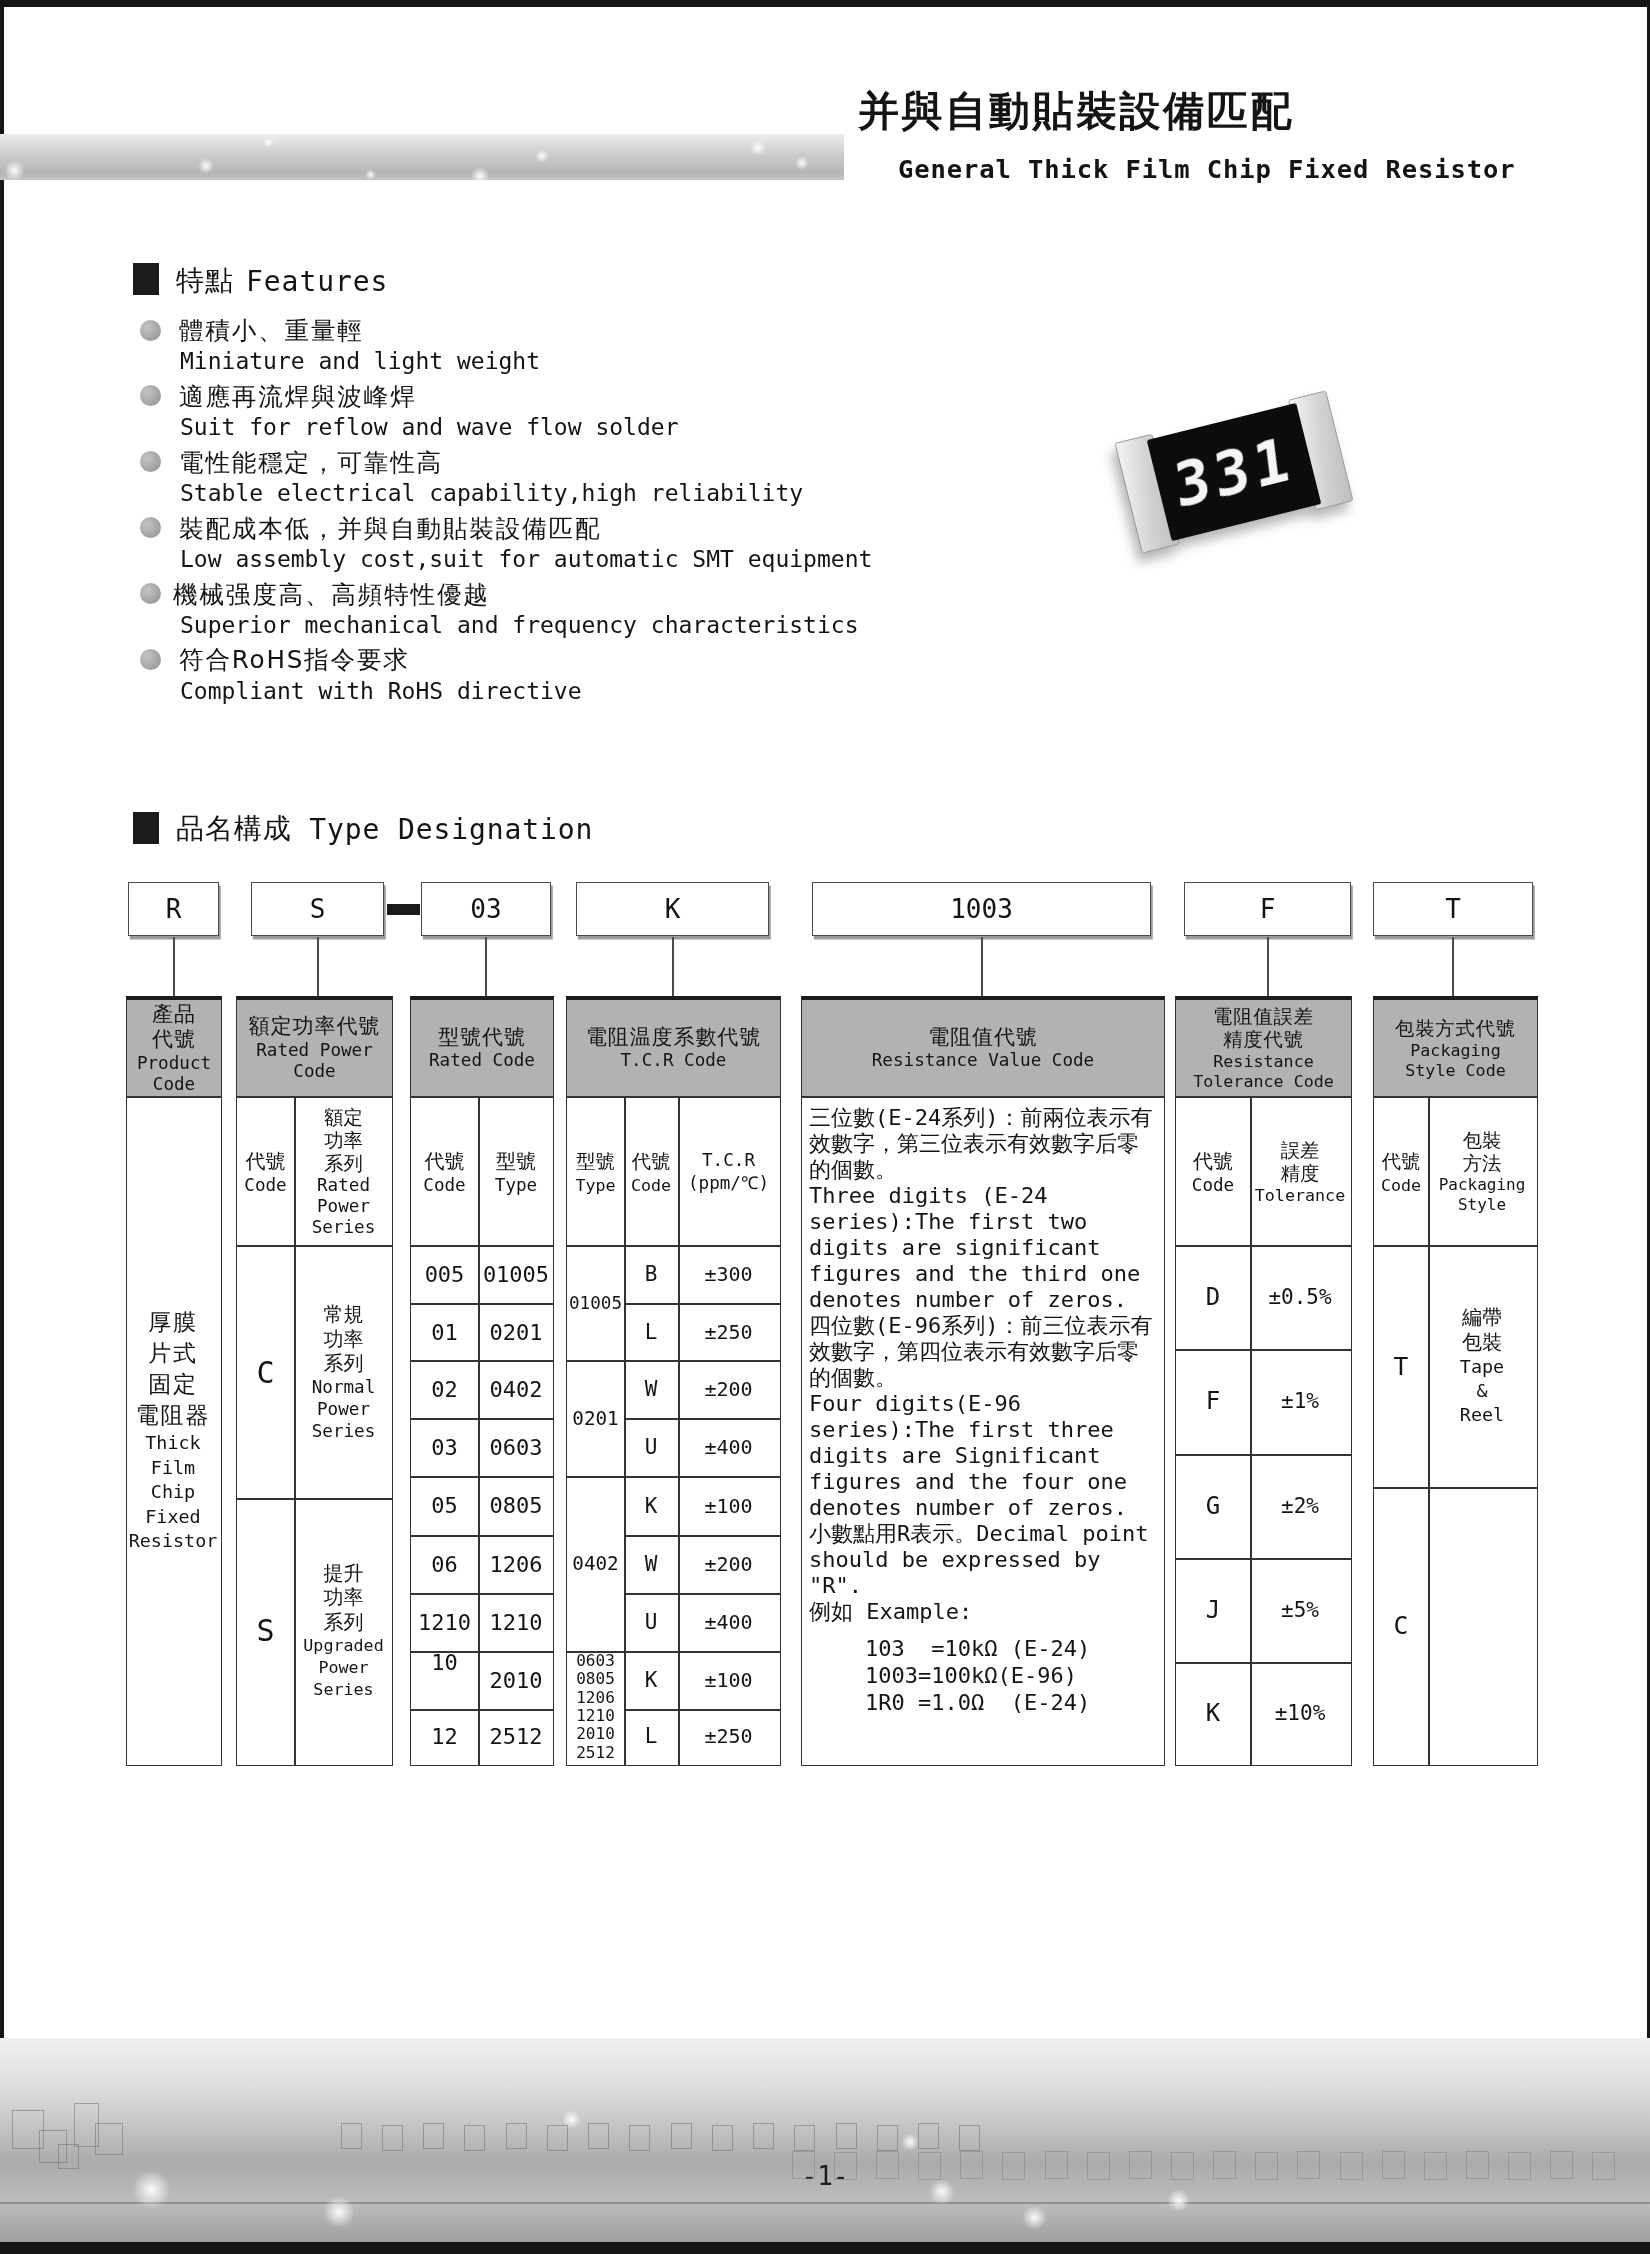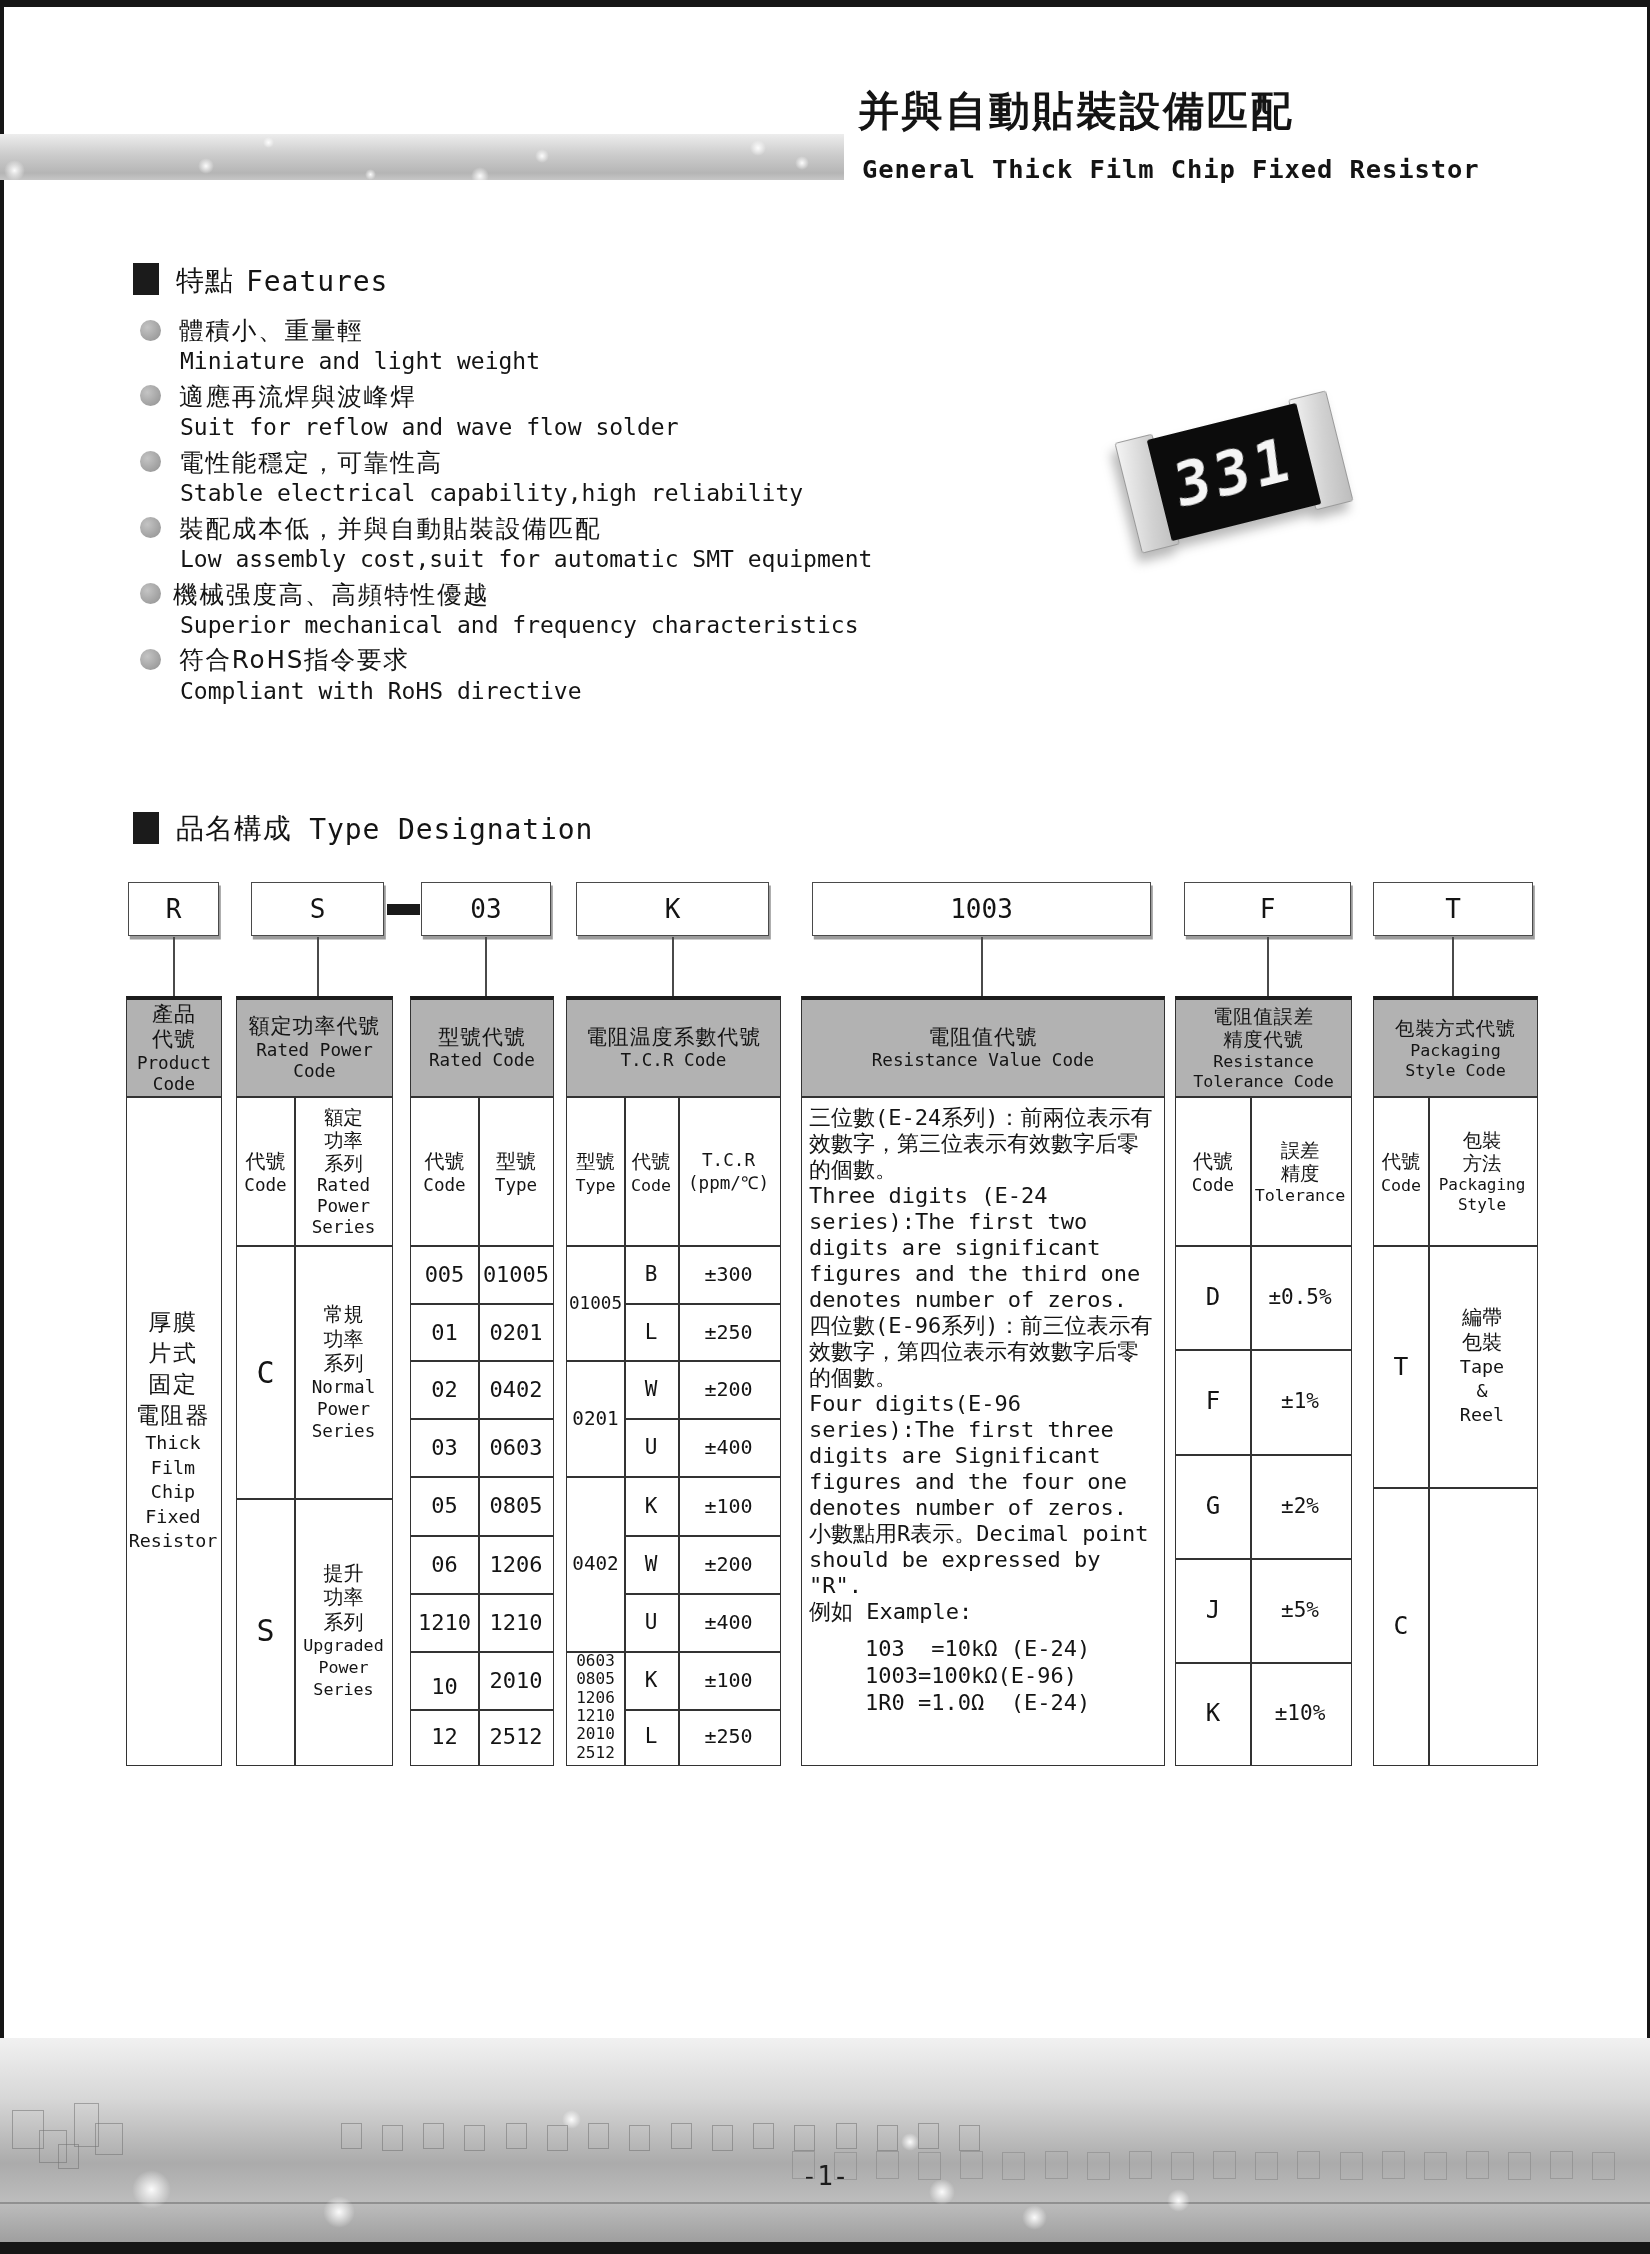--- a/index.html
+++ b/index.html
@@ -59,21 +59,21 @@
 <div class="abs dot" style="left:3.5px;top:160px;width:21px;height:21px"></div>
 <div class="abs dot" style="left:198px;top:158px;width:16px;height:16px"></div>
 <div class="abs dot" style="left:263px;top:137px;width:10.5px;height:10.5px"></div>
 <div class="abs dot" style="left:365px;top:169px;width:10.5px;height:10.5px"></div>
 <div class="abs dot" style="left:471px;top:167px;width:17.6px;height:17.6px"></div>
 <div class="abs dot" style="left:535px;top:149px;width:14px;height:14px"></div>
 <div class="abs dot" style="left:750px;top:140px;width:16px;height:16px"></div>
 <div class="abs dot" style="left:795px;top:156px;width:14px;height:14px"></div>
 
 <div class="abs title-zh zh" style="left:858px;top:84px">并與自動貼裝設備匹配</div>
-<div class="abs title-en mono" style="left:862px;top:154px">General Thick Film Chip Fixed Resistor</div>
+<div class="abs title-en mono" style="left:898px;top:154px">General Thick Film Chip Fixed Resistor</div>
 
 <div class="abs sec-square" style="left:133px;top:263px;width:26px;height:32px"></div>
 <div class="abs flexr" style="left:176px;top:262px;gap:12.3px">
   <span class="sec-title zh">特點</span>
   <span class="sec-title mono">Features</span>
 </div>
 
 <div class="abs bullet" style="left:140px;top:320px;width:21px;height:21px"></div>
 <div class="abs feat-zh zh" style="left:179px;top:314px">體積小、重量輕</div>
 <div class="abs feat-en mono" style="left:180px;top:348px">Miniature and light weight</div>
@@ -240,21 +240,21 @@
   <div class="cell mono" style="left:0;top:262px;width:67px;height:58px;font-size:22px">02</div>
   <div class="cell mono" style="left:68px;top:262px;width:74px;height:58px;font-size:22px">0402</div>
   <div class="cell mono" style="left:0;top:320px;width:67px;height:58px;font-size:22px">03</div>
   <div class="cell mono" style="left:68px;top:320px;width:74px;height:58px;font-size:22px">0603</div>
   <div class="cell mono" style="left:0;top:378px;width:67px;height:59px;font-size:22px">05</div>
   <div class="cell mono" style="left:68px;top:378px;width:74px;height:59px;font-size:22px">0805</div>
   <div class="cell mono" style="left:0;top:437px;width:67px;height:58px;font-size:22px">06</div>
   <div class="cell mono" style="left:68px;top:437px;width:74px;height:58px;font-size:22px">1206</div>
   <div class="cell mono" style="left:0;top:495px;width:67px;height:58px;font-size:22px">1210</div>
   <div class="cell mono" style="left:68px;top:495px;width:74px;height:58px;font-size:22px">1210</div>
-  <div class="cell mono" style="left:0;top:553px;width:67px;height:70px;font-size:22px">10</div>
+  <div class="cell mono" style="left:0;top:529px;width:67px;height:70px;font-size:22px">10</div>
   <div class="cell mono" style="left:68px;top:553px;width:74px;height:58px;font-size:22px">2010</div>
   <div class="cell mono" style="left:0;top:611px;width:67px;height:54px;font-size:22px">12</div>
   <div class="cell mono" style="left:68px;top:611px;width:74px;height:54px;font-size:22px">2512</div>
 </div>
 
 <div class="abs col" style="left:566px;top:1097px;width:215px;height:669px">
   <div class="vl" style="left:57px"></div>
   <div class="vl" style="left:111px"></div>
   <div class="hl" style="left:0;right:0;top:147px"></div>
   <div class="hl" style="left:57px;right:0;top:205px"></div>

